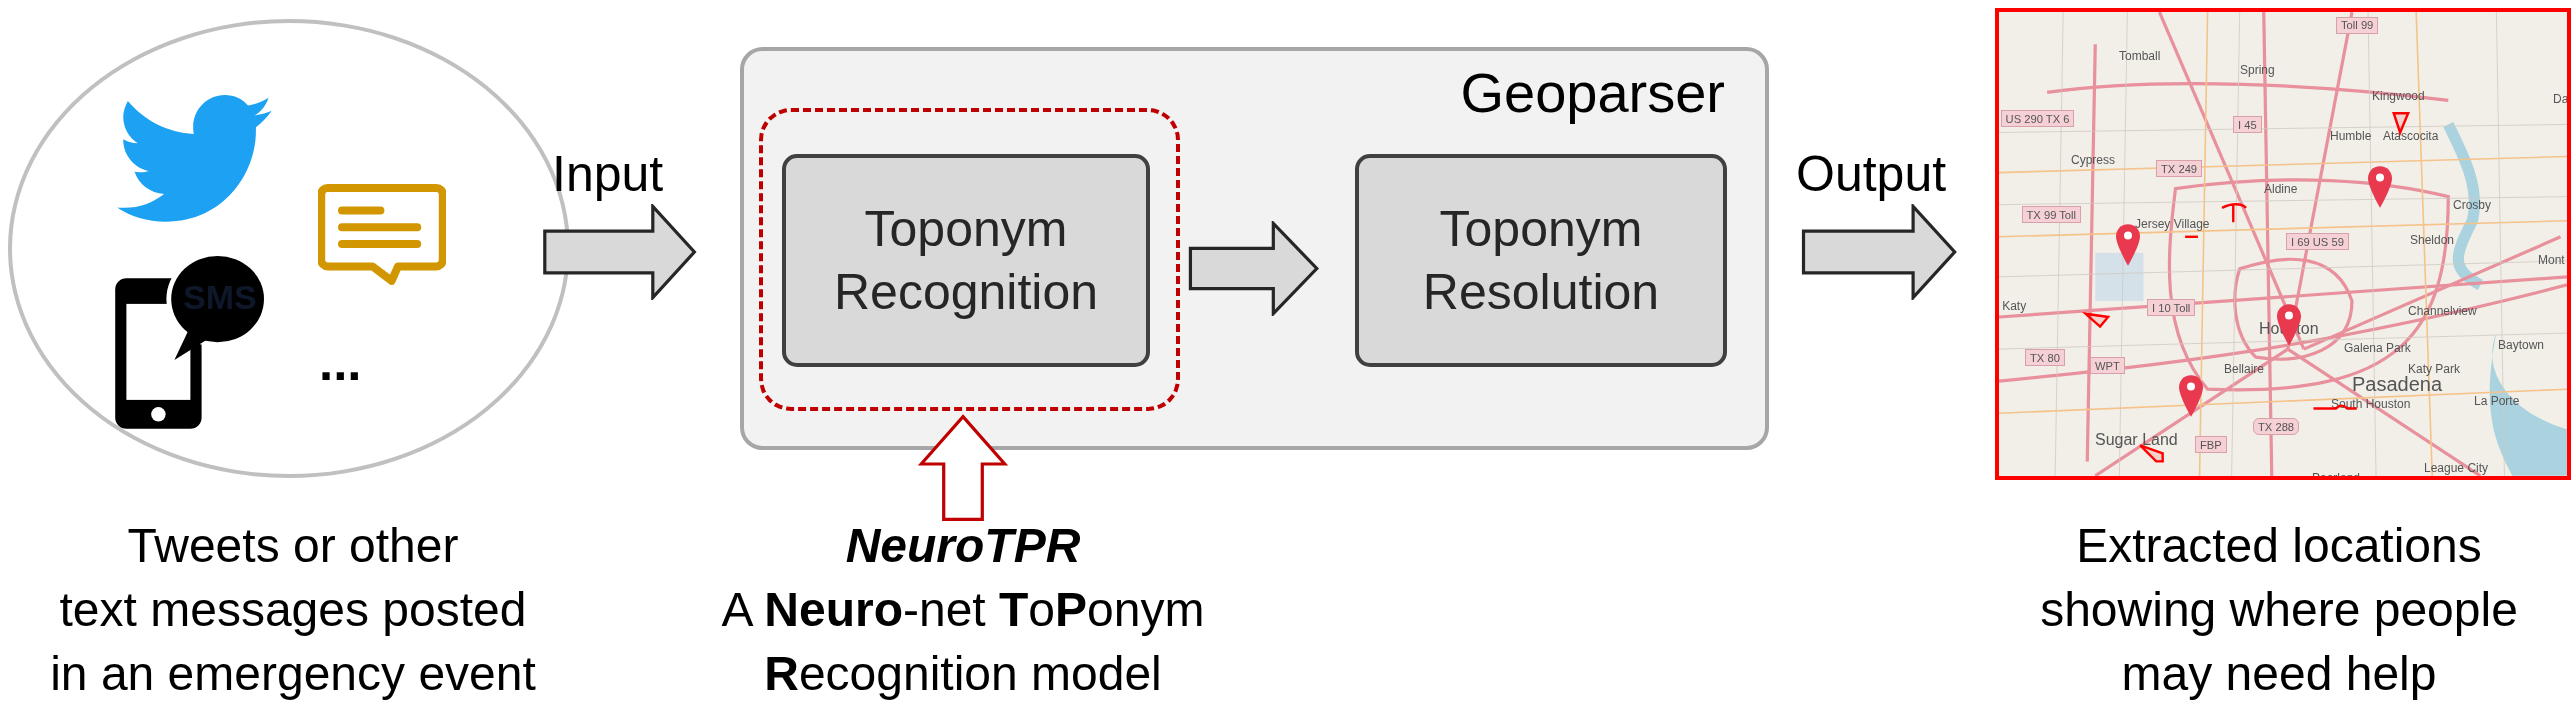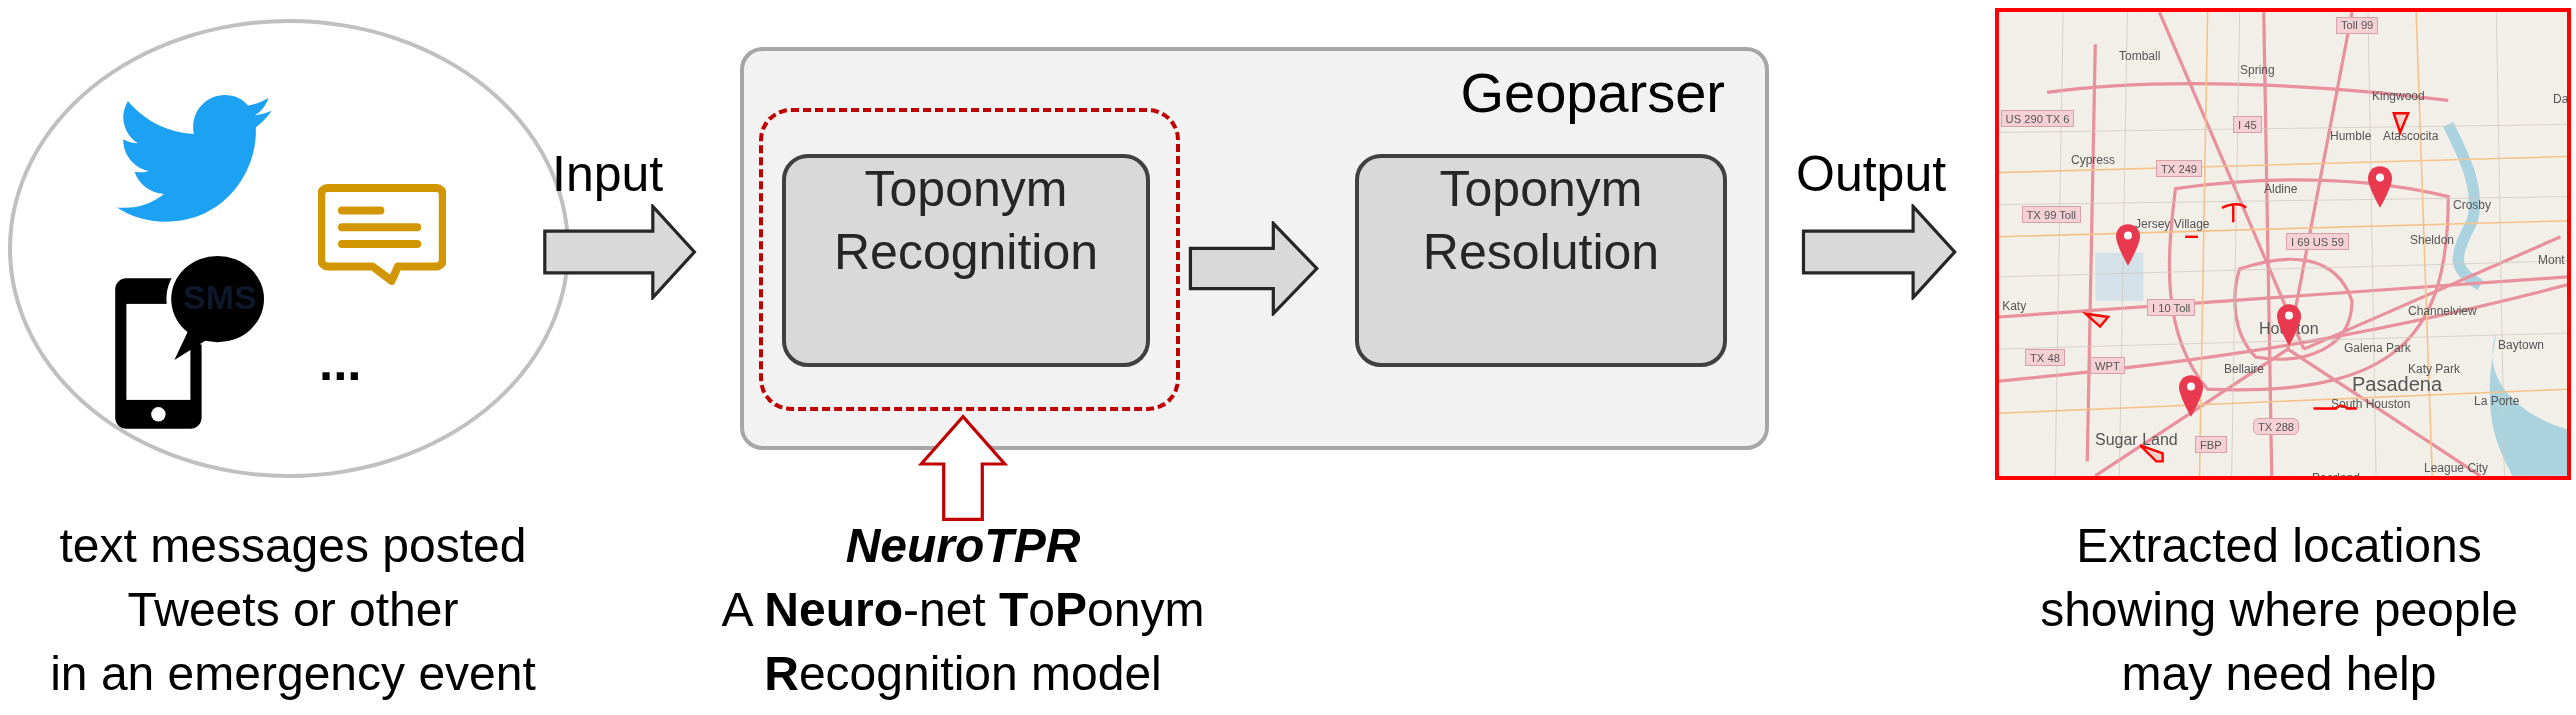--- a/index.html
+++ b/index.html
@@ -3,21 +3,21 @@
 <meta charset="utf-8">
 <style>
   html,body{margin:0;padding:0;background:#ffffff;}
   body{width:2576px;height:716px;position:relative;overflow:hidden;font-family:"Liberation Sans",sans-serif;color:#000;}
   .abs{position:absolute;}
   .circle{left:8px;top:19px;width:562px;height:459px;border:4.8px solid #c0c0c0;border-radius:50%;box-sizing:border-box;}
   .lbl{font-size:50px;line-height:1;white-space:nowrap;}
   .geoparser{left:740px;top:47px;width:1029px;height:403px;background:#f2f2f2;border:4.8px solid #a6a6a6;border-radius:22.5px;box-sizing:border-box;}
   .geotitle{right:40px;top:14.4px;font-size:56px;}
   .dashed{left:759px;top:108px;width:421px;height:303px;border:4.8px dashed #c00000;border-radius:32px;box-sizing:border-box;}
-  .stage{background:#d9d9d9;border:4.8px solid #404040;border-radius:26px;box-sizing:border-box;display:flex;justify-content:center;text-align:center;font-size:50px;line-height:1.25;color:#262626;}
+  .stage{background:#d9d9d9;border:4.8px solid #404040;border-radius:15px;box-sizing:border-box;display:flex;align-items:center;justify-content:center;text-align:center;font-size:50px;line-height:1.25;color:#262626;}
   .tr{left:782px;top:154px;width:368px;height:213px;}
   .tres{left:1355px;top:154px;width:372px;height:213px;}
   .map{left:1995px;top:8px;width:576px;height:472px;border:4px solid #ff0000;box-sizing:border-box;background:#f2efe9;overflow:hidden;}
   .cap{font-size:48px;line-height:64px;text-align:center;white-space:nowrap;}
   .maplabel{font-size:12px;color:#555;white-space:nowrap;}
   .shield{font-size:11.2px;color:#555;background:#f5d0d5;border:0.8px solid #d8a0a8;padding:1.6px 4px;white-space:nowrap;}
 </style>
 </head>
 <body>
 
@@ -153,21 +153,21 @@
   <span class="abs maplabel" style="left:539px;top:241px;">Mont Belvieu</span>
   <span class="abs maplabel" style="left:554px;top:80px;">Dayton</span>
 
   <span class="abs shield" style="left:337px;top:4.8px;">Toll 99</span>
   <span class="abs shield" style="left:1.6px;top:98px;">US 290 TX 6</span>
   <span class="abs shield" style="left:234px;top:104px;">I 45</span>
   <span class="abs shield" style="left:157px;top:148px;">TX 249</span>
   <span class="abs shield" style="left:22.5px;top:194px;">TX 99 Toll</span>
   <span class="abs shield" style="left:287px;top:221px;">I 69 US 59</span>
   <span class="abs shield" style="left:148px;top:287px;">I 10 Toll</span>
-  <span class="abs shield" style="left:26px;top:337px;">TX 48</span>
+  <span class="abs shield" style="left:26px;top:337px;">TX 80</span>
   <span class="abs shield" style="left:91px;top:345px;">WPT</span>
   <span class="abs shield" style="left:254px;top:406px;border-radius:6px;">TX 288</span>
   <span class="abs shield" style="left:196px;top:424px;">FBP</span>
 
   <svg class="abs" style="left:369px;top:154px;" width="24" height="42" viewBox="0 0 30 52">
       <path d="M15 0 C6 0 0 7 0 15 C0 26 15 52 15 52 C15 52 30 26 30 15 C30 7 24 0 15 0 Z" fill="#e8394f"></path>
       <circle cx="15" cy="14" r="5" fill="#fff"></circle>
     </svg>
   <svg class="abs" style="left:117px;top:212px;" width="24" height="42" viewBox="0 0 30 52">
       <path d="M15 0 C6 0 0 7 0 15 C0 26 15 52 15 52 C15 52 30 26 30 15 C30 7 24 0 15 0 Z" fill="#e8394f"></path>
@@ -188,22 +188,22 @@
       <polygon points="108,376 136,380 126,392"></polygon>
       <polygon points="176,540 204,550 204,560 196,560"></polygon>
       <path d="M278 244 C290 238 302 238 308 244 M292 240 L292 262" fill="none"></path>
       <line x1="232" y1="280" x2="248" y2="280"></line>
       <path d="M392 494 L420 494 C426 488 430 490 434 494 L446 494" fill="none"></path>
     </g>
   </svg>
 </div>
 
 <div class="abs cap" style="left:0;top:514px;width:586px;">
+  <div>Tweets or other</div>
   <div>text messages posted</div>
-  <div>Tweets or other</div>
   <div>in an emergency event</div>
 </div>
 
 <div class="abs cap" style="left:674px;top:514px;width:578px;">
   <div style="font-weight:bold;font-style:italic;">NeuroTPR</div>
   <div>
     <span>A </span><b>Neuro</b><span>-net </span><b>T</b><span>o</span><b>P</b><span>onym</span>
   </div>
   <div>
     <b>R</b><span>ecognition model</span>

